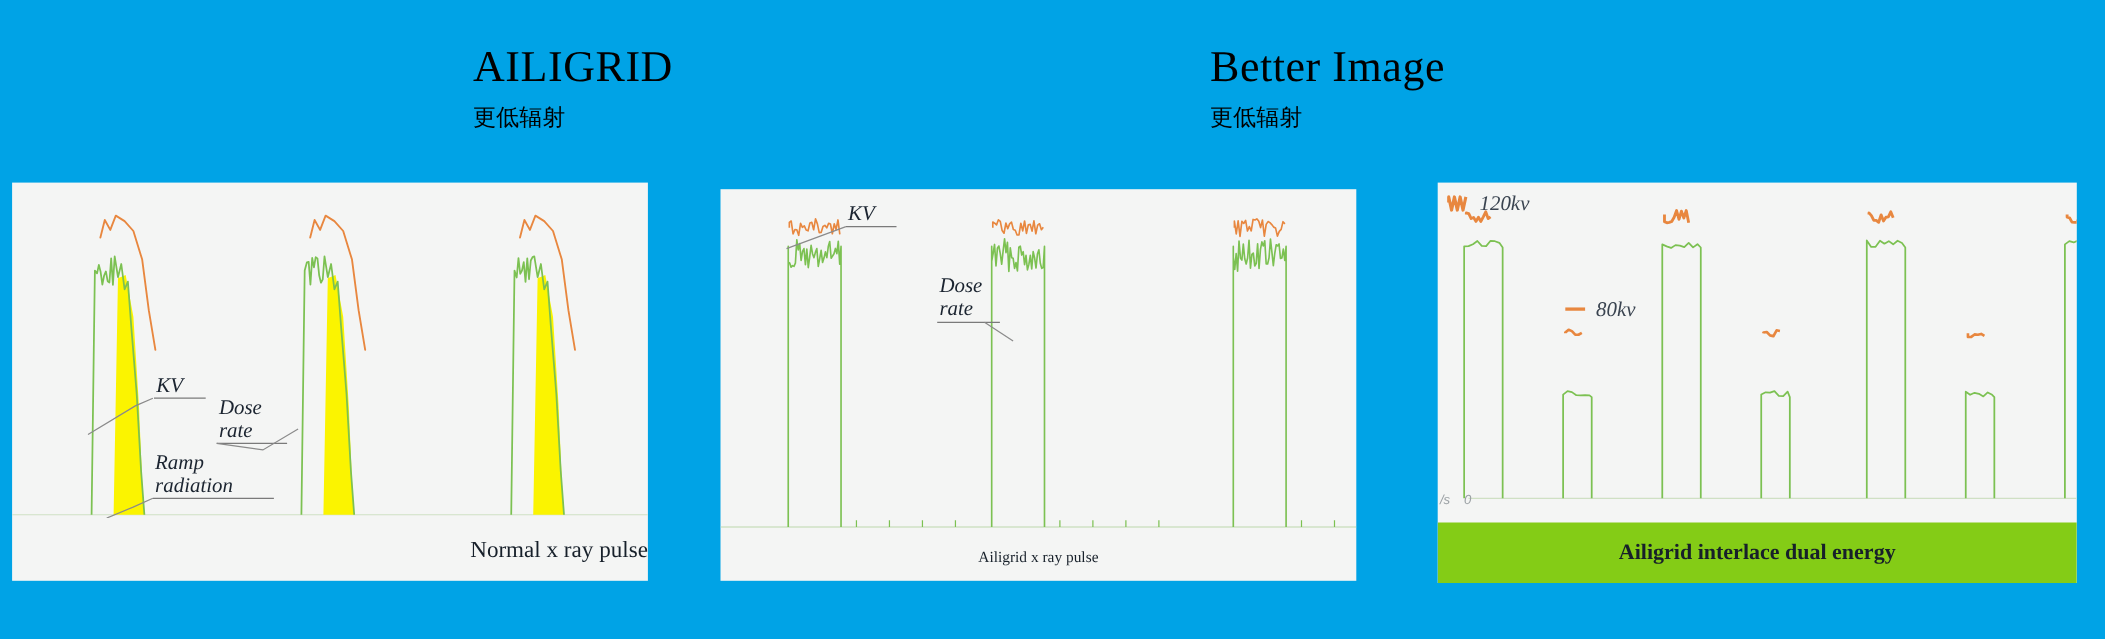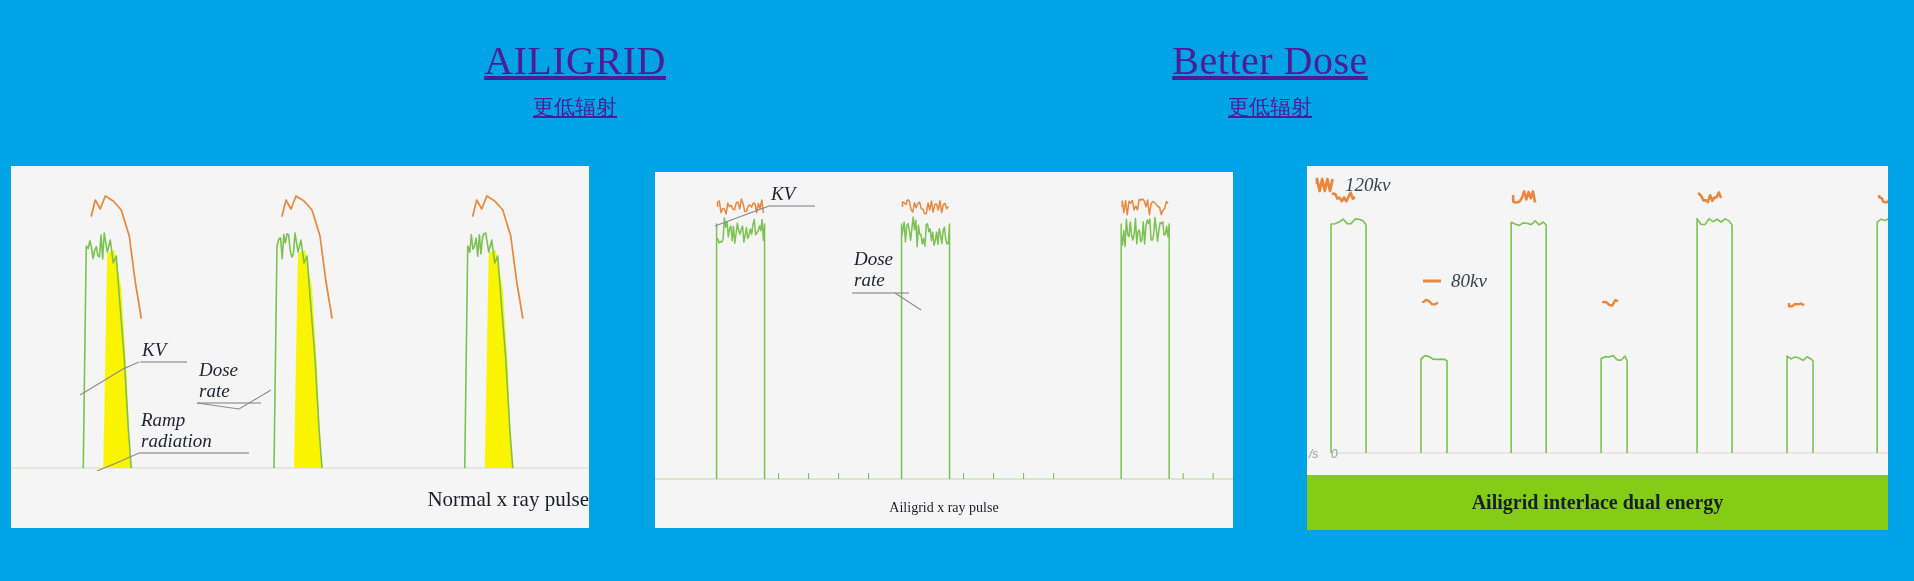--- a/index.html
+++ b/index.html
@@ -8,21 +8,21 @@
     background:#00a3e6;
     font-family:"Liberation Serif", serif;
   }
   .stage{position:relative;width:1914px;height:581px;}
 
   
   .header{
     position:absolute;left:0;top:18px;width:1914px;height:110px;
   }
   .hgroup{
-    position:absolute;text-align:center;color:#4c1d95;text-decoration:underline;
+    position:absolute;color:#000000;
   }
   .hgroup .en{
     font-size:40px;line-height:46px;font-weight:400;
     letter-spacing:.5px;white-space:nowrap;
     font-family:"Liberation Serif", serif;
   }
   .hgroup .cn{
     font-size:21px;line-height:30px;margin-top:8px;white-space:nowrap;
     font-family:"DejaVu Sans", sans-serif;font-weight:400;
   }
@@ -69,21 +69,21 @@
 <body>
 
 <div class="stage">
 
   <div class="header">
     <div class="hgroup" id="hg0">
       <div class="en">AILIGRID</div>
       <div class="cn">更低辐射</div>
     </div>
     <div class="hgroup" id="hg2">
-      <div class="en">Better Dose</div>
+      <div class="en">Better Image</div>
       <div class="cn">更低辐射</div>
     </div>
   </div>
 
   <div class="panel" id="panel0">
     <div class="plotwrap">
       <svg viewBox="0 0 578 305" preserveAspectRatio="none">
         <g id="p0-curves">
             <line x1="0" y1="302" x2="578" y2="302" stroke="#cfe0c4" stroke-width="1"></line>
             <path d="M 92.26 302 L 96.26 87 L 103.26 84 L 110.26 122 L 115.26 202 L 118.26 272 L 120.26 302 Z" fill="#fbf400" stroke="none"></path>

